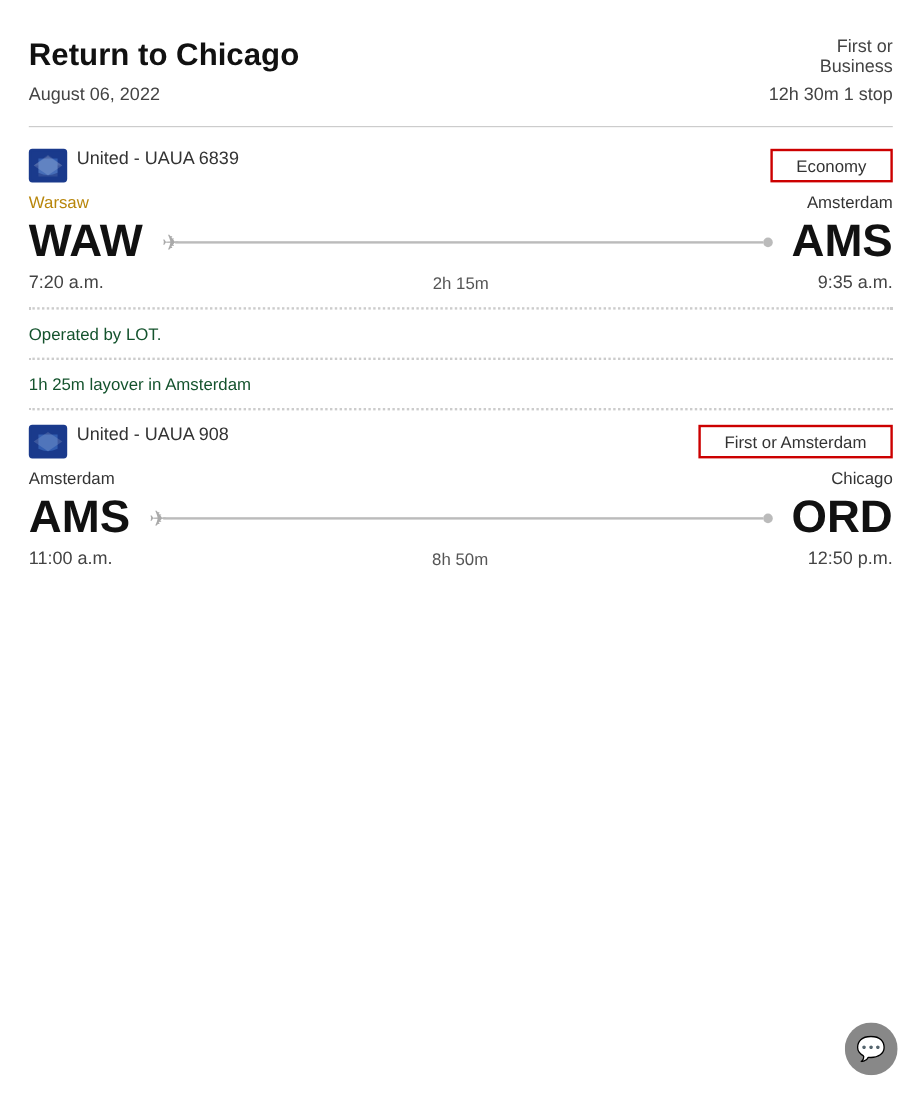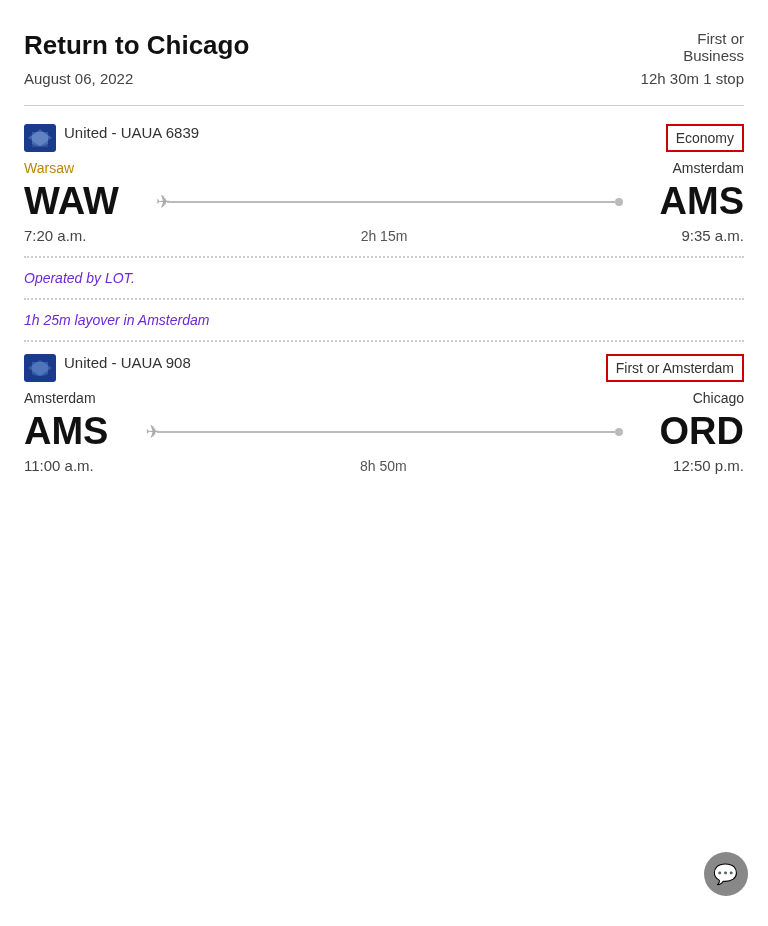--- a/index.html
+++ b/index.html
@@ -91,21 +91,21 @@
       height: 24px;
     }
 
     .airline-name {
       font-size: 15px;
       color: #333;
     }
 
     .cabin-badge {
       border: 2px solid #cc0000;
-      padding: 4px 8px;
+      padding: 4px 20px;
       font-size: 14px;
       color: #333;
       background: #fff;
     }
 
     .route-row {
       display: flex;
       justify-content: space-between;
       align-items: flex-start;
       margin-bottom: 4px;
@@ -120,21 +120,20 @@
       font-size: 14px;
       color: #333;
       text-align: right;
     }
 
     .iata-row {
       display: flex;
       justify-content: space-between;
       align-items: center;
       margin-bottom: 4px;
-      gap: 21px;
     }
 
     .iata-code {
       font-size: 38px;
       font-weight: bold;
       color: #111;
     }
 
     .flight-arrow {
       display: flex;
@@ -191,23 +190,22 @@
     }
 
     .dotted-divider {
       border: none;
       border-top: 2px dotted #ccc;
       margin: 12px 0;
     }
 
     .info-text {
       font-size: 14px;
-      color: #6d28d9;
+      color: #14532d;
       margin-bottom: 4px;
-      font-style: italic;
     }
 
     .chat-fab {
       position: fixed;
       bottom: 30px;
       right: 20px;
       width: 44px;
       height: 44px;
       border-radius: 50%;
       background: #888;

